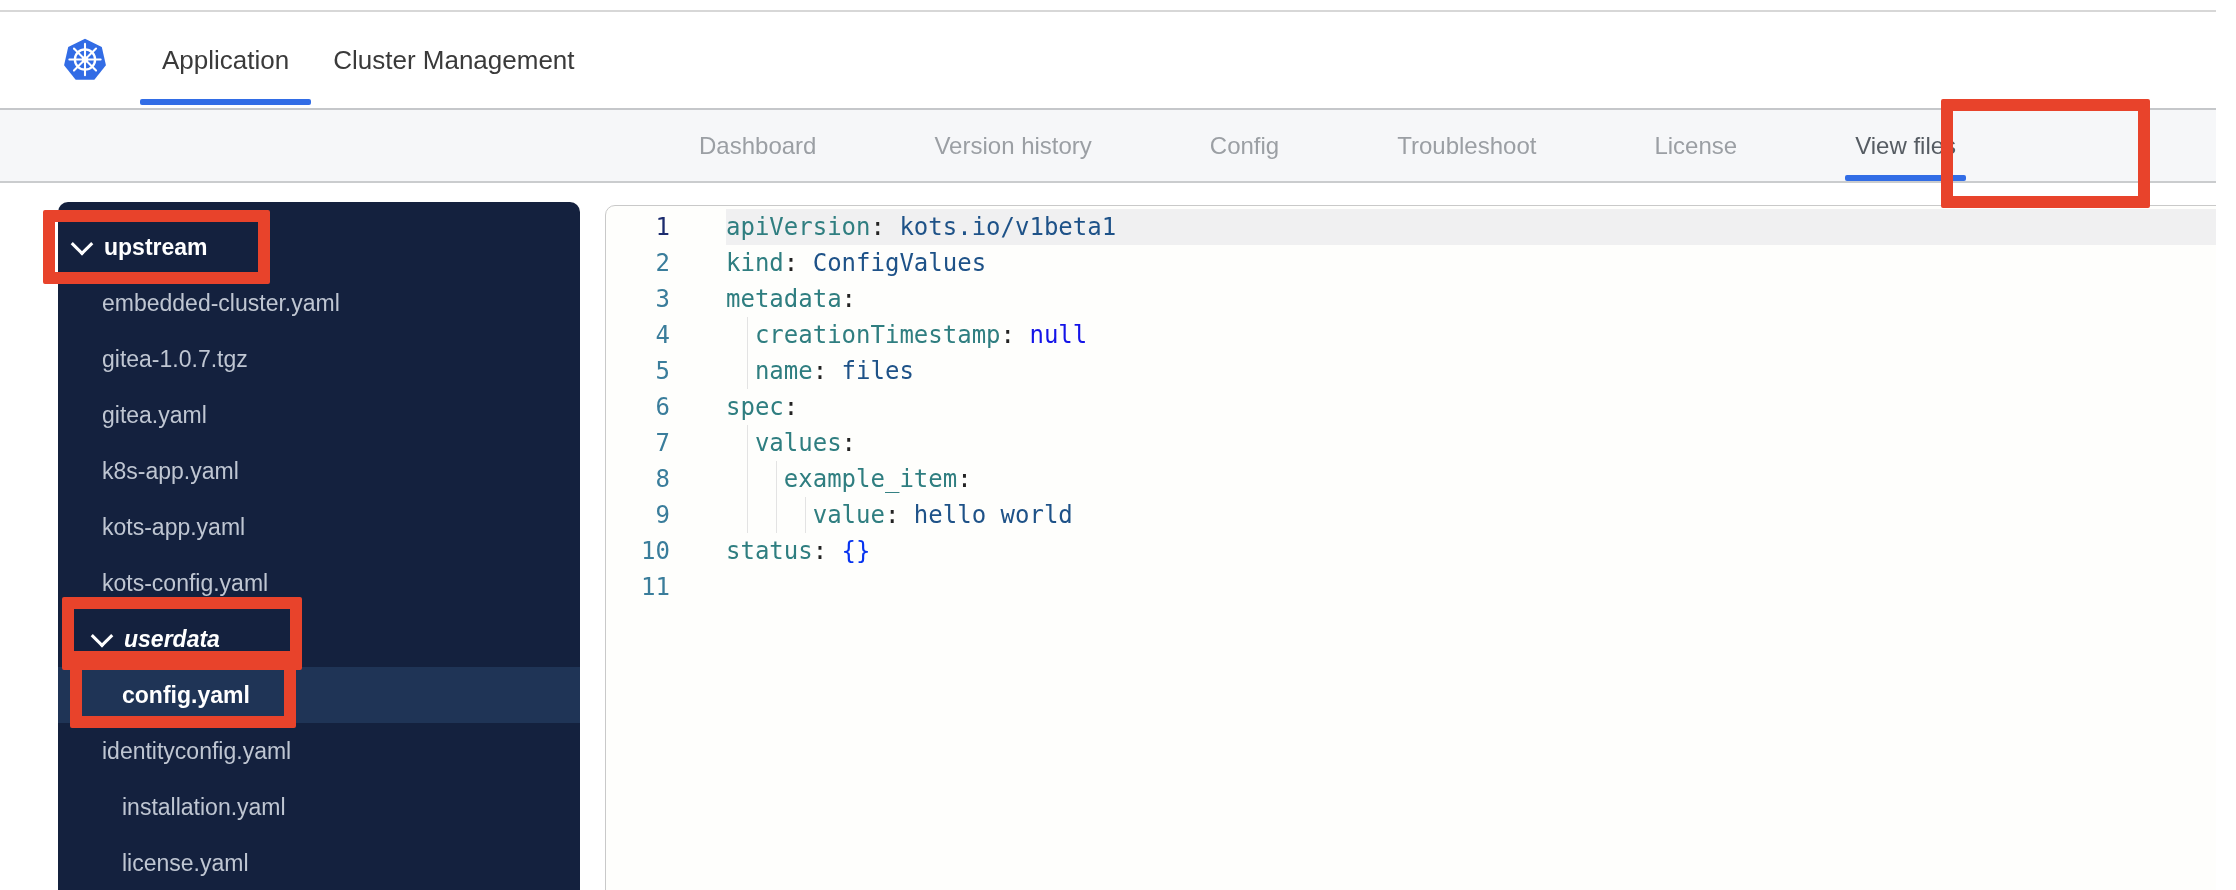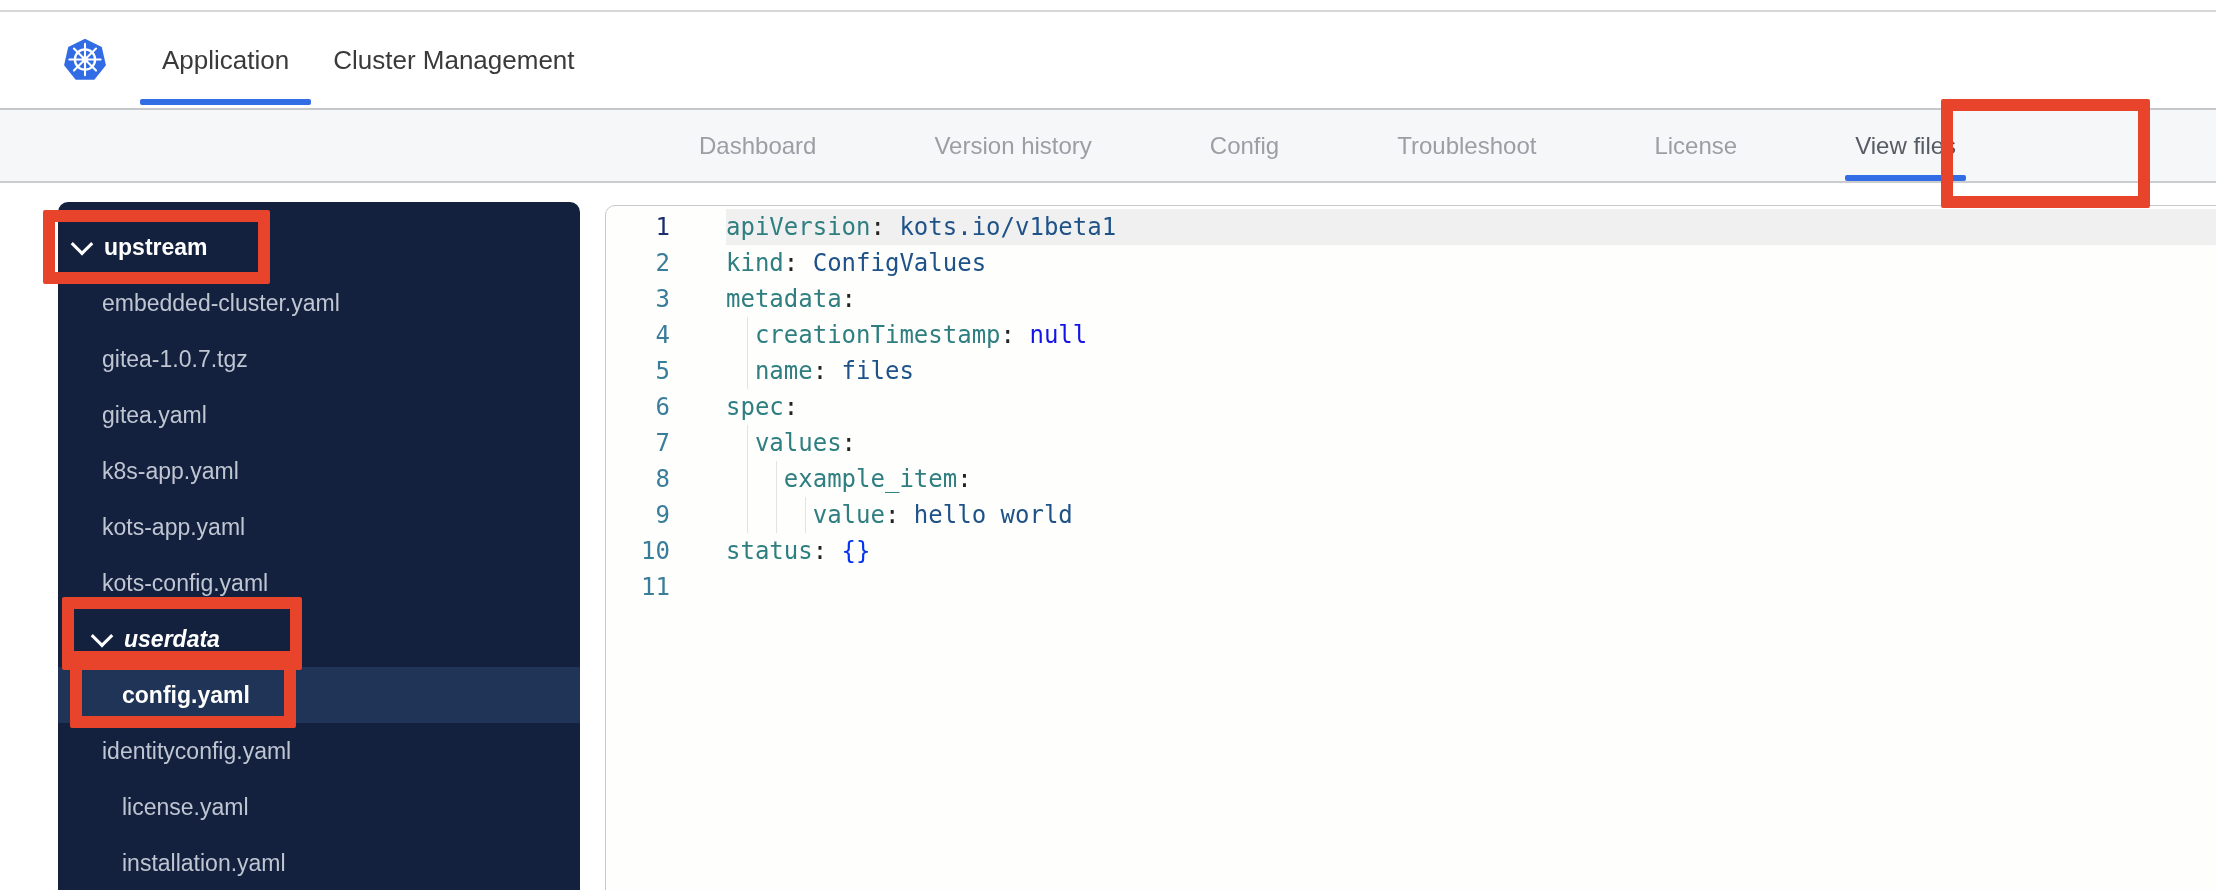--- a/index.html
+++ b/index.html
@@ -128,24 +128,24 @@
         <span class="chev"></span>
         <span>userdata</span>
       </div>
       <div class="tree-row file selected" style="padding-left: 64px;">
         <span>config.yaml</span>
       </div>
       <div class="tree-row file" style=" margin-left: 44px;">
         <span>identityconfig.yaml</span>
       </div>
       <div class="tree-row file" style="padding-left: 64px;">
-        <span>license.yaml</span>
+        <span>installation.yaml</span>
       </div>
       <div class="tree-row file" style="padding-left: 64px;">
-        <span>installation.yaml</span>
+        <span>license.yaml</span>
       </div>
     </div>
 
   <div class="editor">
       <div class="line active">
         <div class="ln">1</div>
         <div class="code"><span class="tk-key">apiVersion</span><span class="tk-pn">:</span><span class="tk-val"> kots.io/v1beta1</span></div>
       </div>
       <div class="line">
         <div class="ln">2</div>

